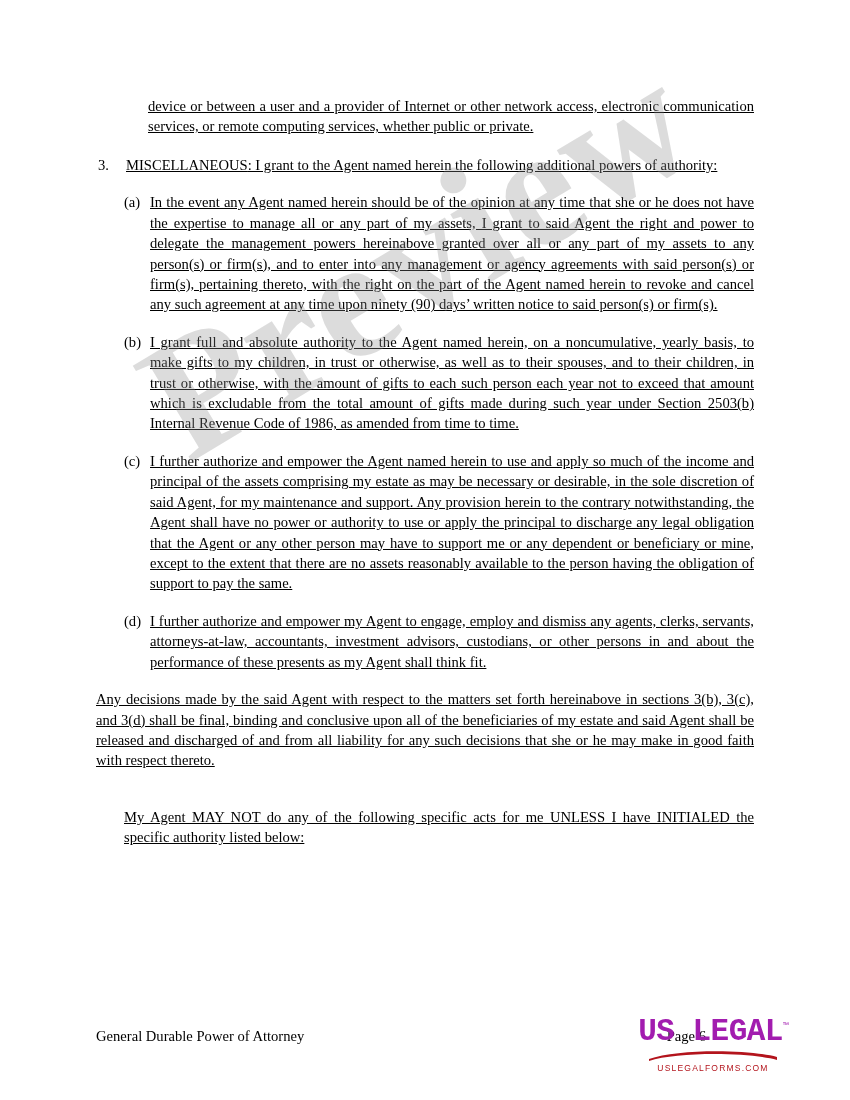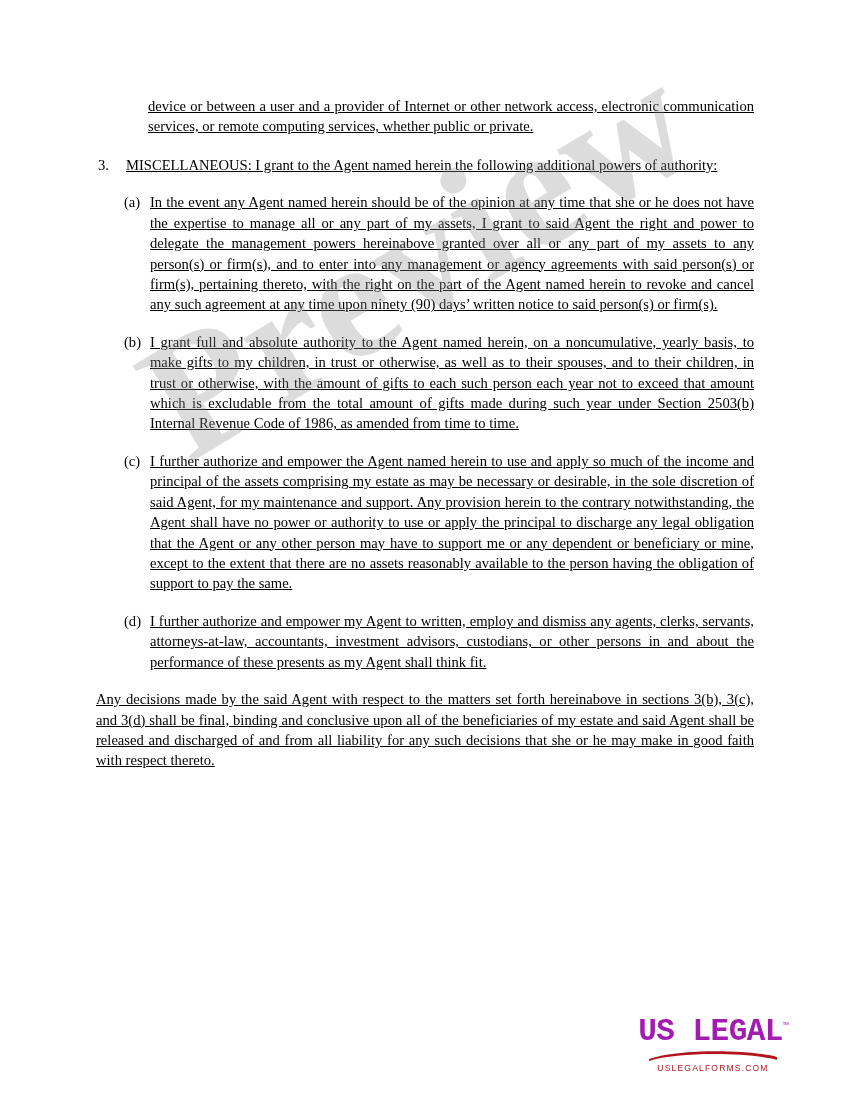--- a/index.html
+++ b/index.html
@@ -214,30 +214,35 @@
     <div class="lettered-item">
       <div class="letter">(c)</div>
       <div class="body">
         <p>I further authorize and empower the Agent named herein to use and apply so much of the income and principal of the assets comprising my estate as may be necessary or desirable, in the sole discretion of said Agent, for my maintenance and support.  Any provision herein to the contrary notwithstanding, the Agent shall have no power or authority to use or apply the principal to discharge any legal obligation that the Agent or any other person may have to support me or any dependent or beneficiary or mine, except to the extent that there are no assets reasonably available to the person having the obligation of support to pay the same.</p>
       </div>
     </div>
 
     <div class="lettered-item">
       <div class="letter">(d)</div>
       <div class="body">
-        <p>I further authorize and empower my Agent to written, employ and dismiss any agents, clerks, servants, attorneys-at-law, accountants, investment advisors, custodians, or other persons in and about the performance of these presents as my Agent shall think fit.</p>
+        <p>I further authorize and empower my Agent to engage, employ and dismiss any agents, clerks, servants, attorneys-at-law, accountants, investment advisors, custodians, or other persons in and about the performance of these presents as my Agent shall think fit.</p>
       </div>
     </div>
 
     <p class="closing-para">Any decisions made by the said Agent with respect to the matters set forth hereinabove in sections 3(b), 3(c), and 3(d) shall be final, binding and conclusive upon all of the beneficiaries of my estate and said Agent shall be released and discharged of and from all liability for any such decisions that she or he may make in good faith with respect thereto.</p>
 
 
-
-  </div>
-
+    <p class="tail-para">My Agent MAY NOT do any of the following specific acts for me UNLESS I have INITIALED the specific authority listed below:</p>
+
+  </div>
+
+  <div class="footer">
+    <div class="footer-left">General Durable Power of Attorney</div>
+    <div class="footer-right">Page 6</div>
+  </div>
 
   <div class="watermark">
     <div class="watermark-text">Preview</div>
   </div>
 
   <div class="logo">
     <div class="logo-main"><span>US LEGAL</span><span class="logo-tm">™</span></div>
     <div class="logo-swoosh">
       <svg width="132" height="14" viewBox="0 0 132 14" xmlns="http://www.w3.org/2000/svg">
         <path d="M2 11 C 30 1, 100 1, 130 9 L 130 12 C 100 4, 30 4, 2 13 Z" fill="#b3141c"></path>

